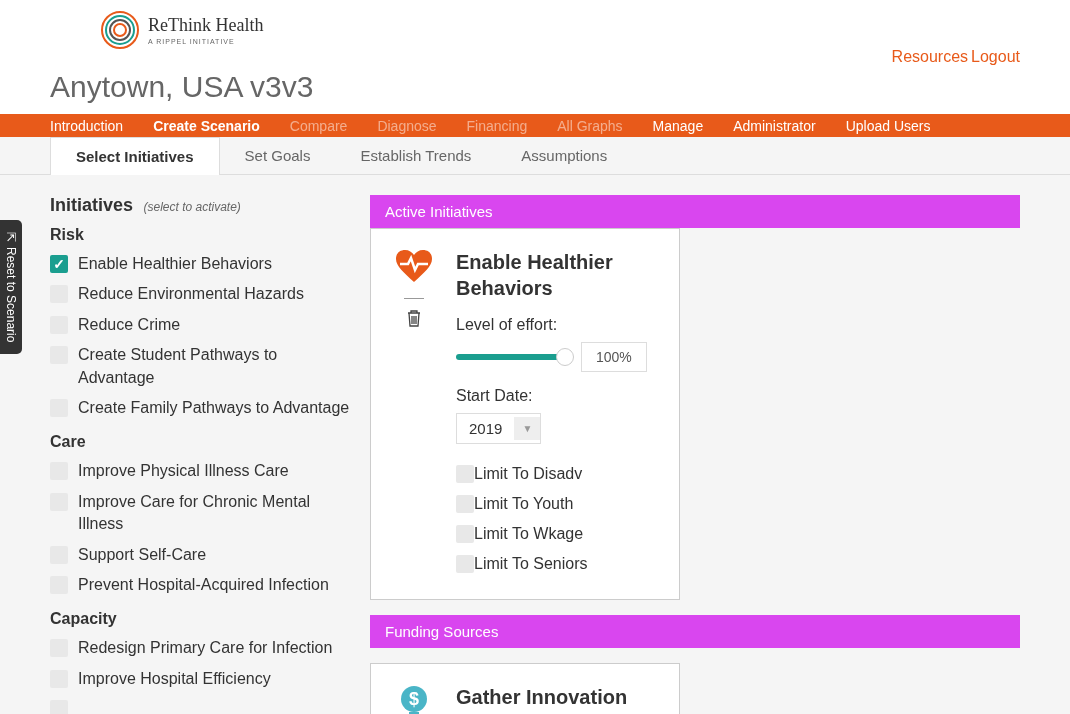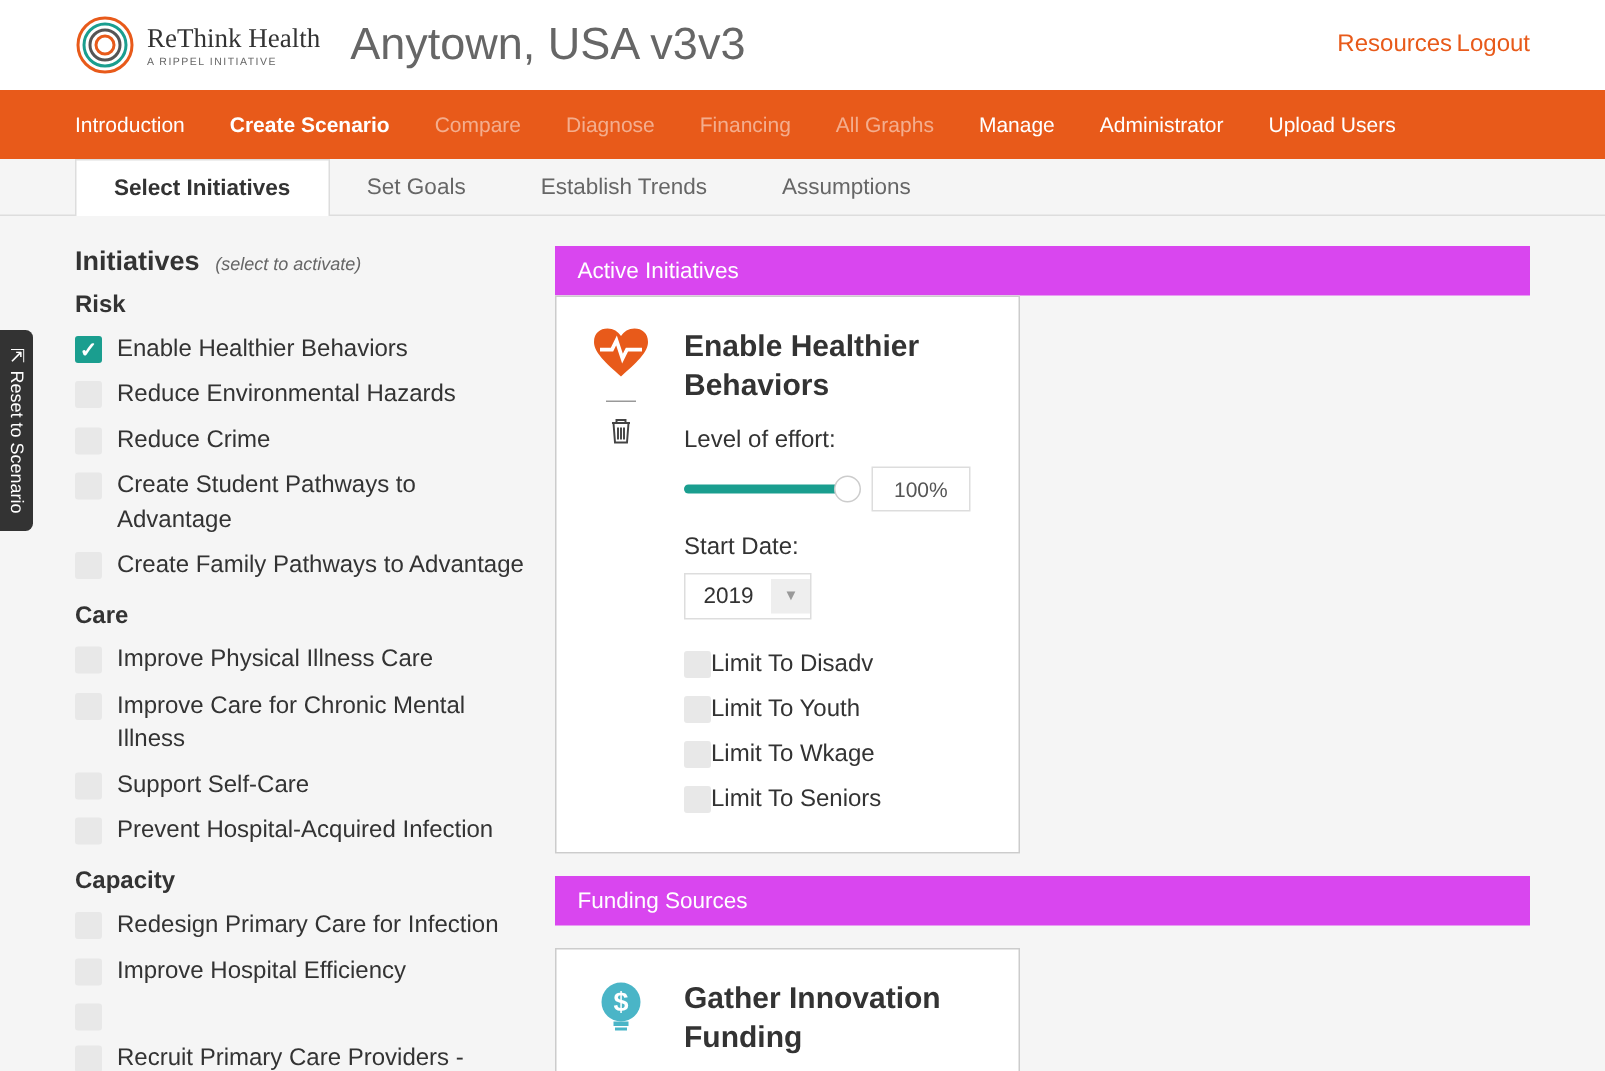--- a/index.html
+++ b/index.html
@@ -1,29 +1,29 @@
 <!DOCTYPE html>
 <html><head>
   <meta charset="utf-8">
   <style>
     * { box-sizing: border-box; margin: 0; padding: 0; }
     body { font-family: Arial, Helvetica, sans-serif; background: #f5f5f5; color: #333; width: 1070px; }
     
     .header { background: white; display: flex; align-items: center; padding: 10px 50px; justify-content: space-between; }
-    .header-left { display: flex; align-items: center; gap: 20px; }
+    .header-left { display: flex; align-items: center; gap: 20px; flex-direction: column; }
     .logo-block { display: flex; align-items: center; gap: 8px; }
     .logo-rings { width: 40px; height: 40px; }
     .logo-text { display: flex; flex-direction: column; }
     .logo-title { font-family: Georgia, serif; font-size: 18px; color: #333; }
     .logo-subtitle { font-size: 7px; letter-spacing: 1px; color: #666; margin-top: 2px; }
     .page-title { font-size: 30px; color: #666; font-weight: normal; }
     .header-right { display: flex; gap: 3px; }
     .header-right a { color: #e85a1a; text-decoration: none; font-size: 16px; }
     
-    .navbar { background: #e85a1a; display: flex; padding: 0 50px; height: 46px; align-items: center; gap: 30px; }
+    .navbar { background: #e85a1a; display: flex; padding: 0 50px; height: 23px; align-items: center; gap: 30px; }
     .nav-item { color: white; font-size: 14px; cursor: pointer; }
     .nav-item.active { font-weight: bold; }
     .nav-item.disabled { color: rgba(255,255,255,0.5); }
     
     .tabbar { background: #f5f5f5; display: flex; padding: 0 50px; border-bottom: 1px solid #ddd; }
     .tab { padding: 10px 25px; color: #666; font-size: 15px; cursor: pointer; }
     .tab.active { background: white; border-left: 1px solid #ddd; border-right: 1px solid #ddd; border-top: 1px solid #ddd; font-weight: bold; color: #333; margin-bottom: -1px; }
     
     .main { display: flex; padding: 20px 50px; gap: 20px; }
     

